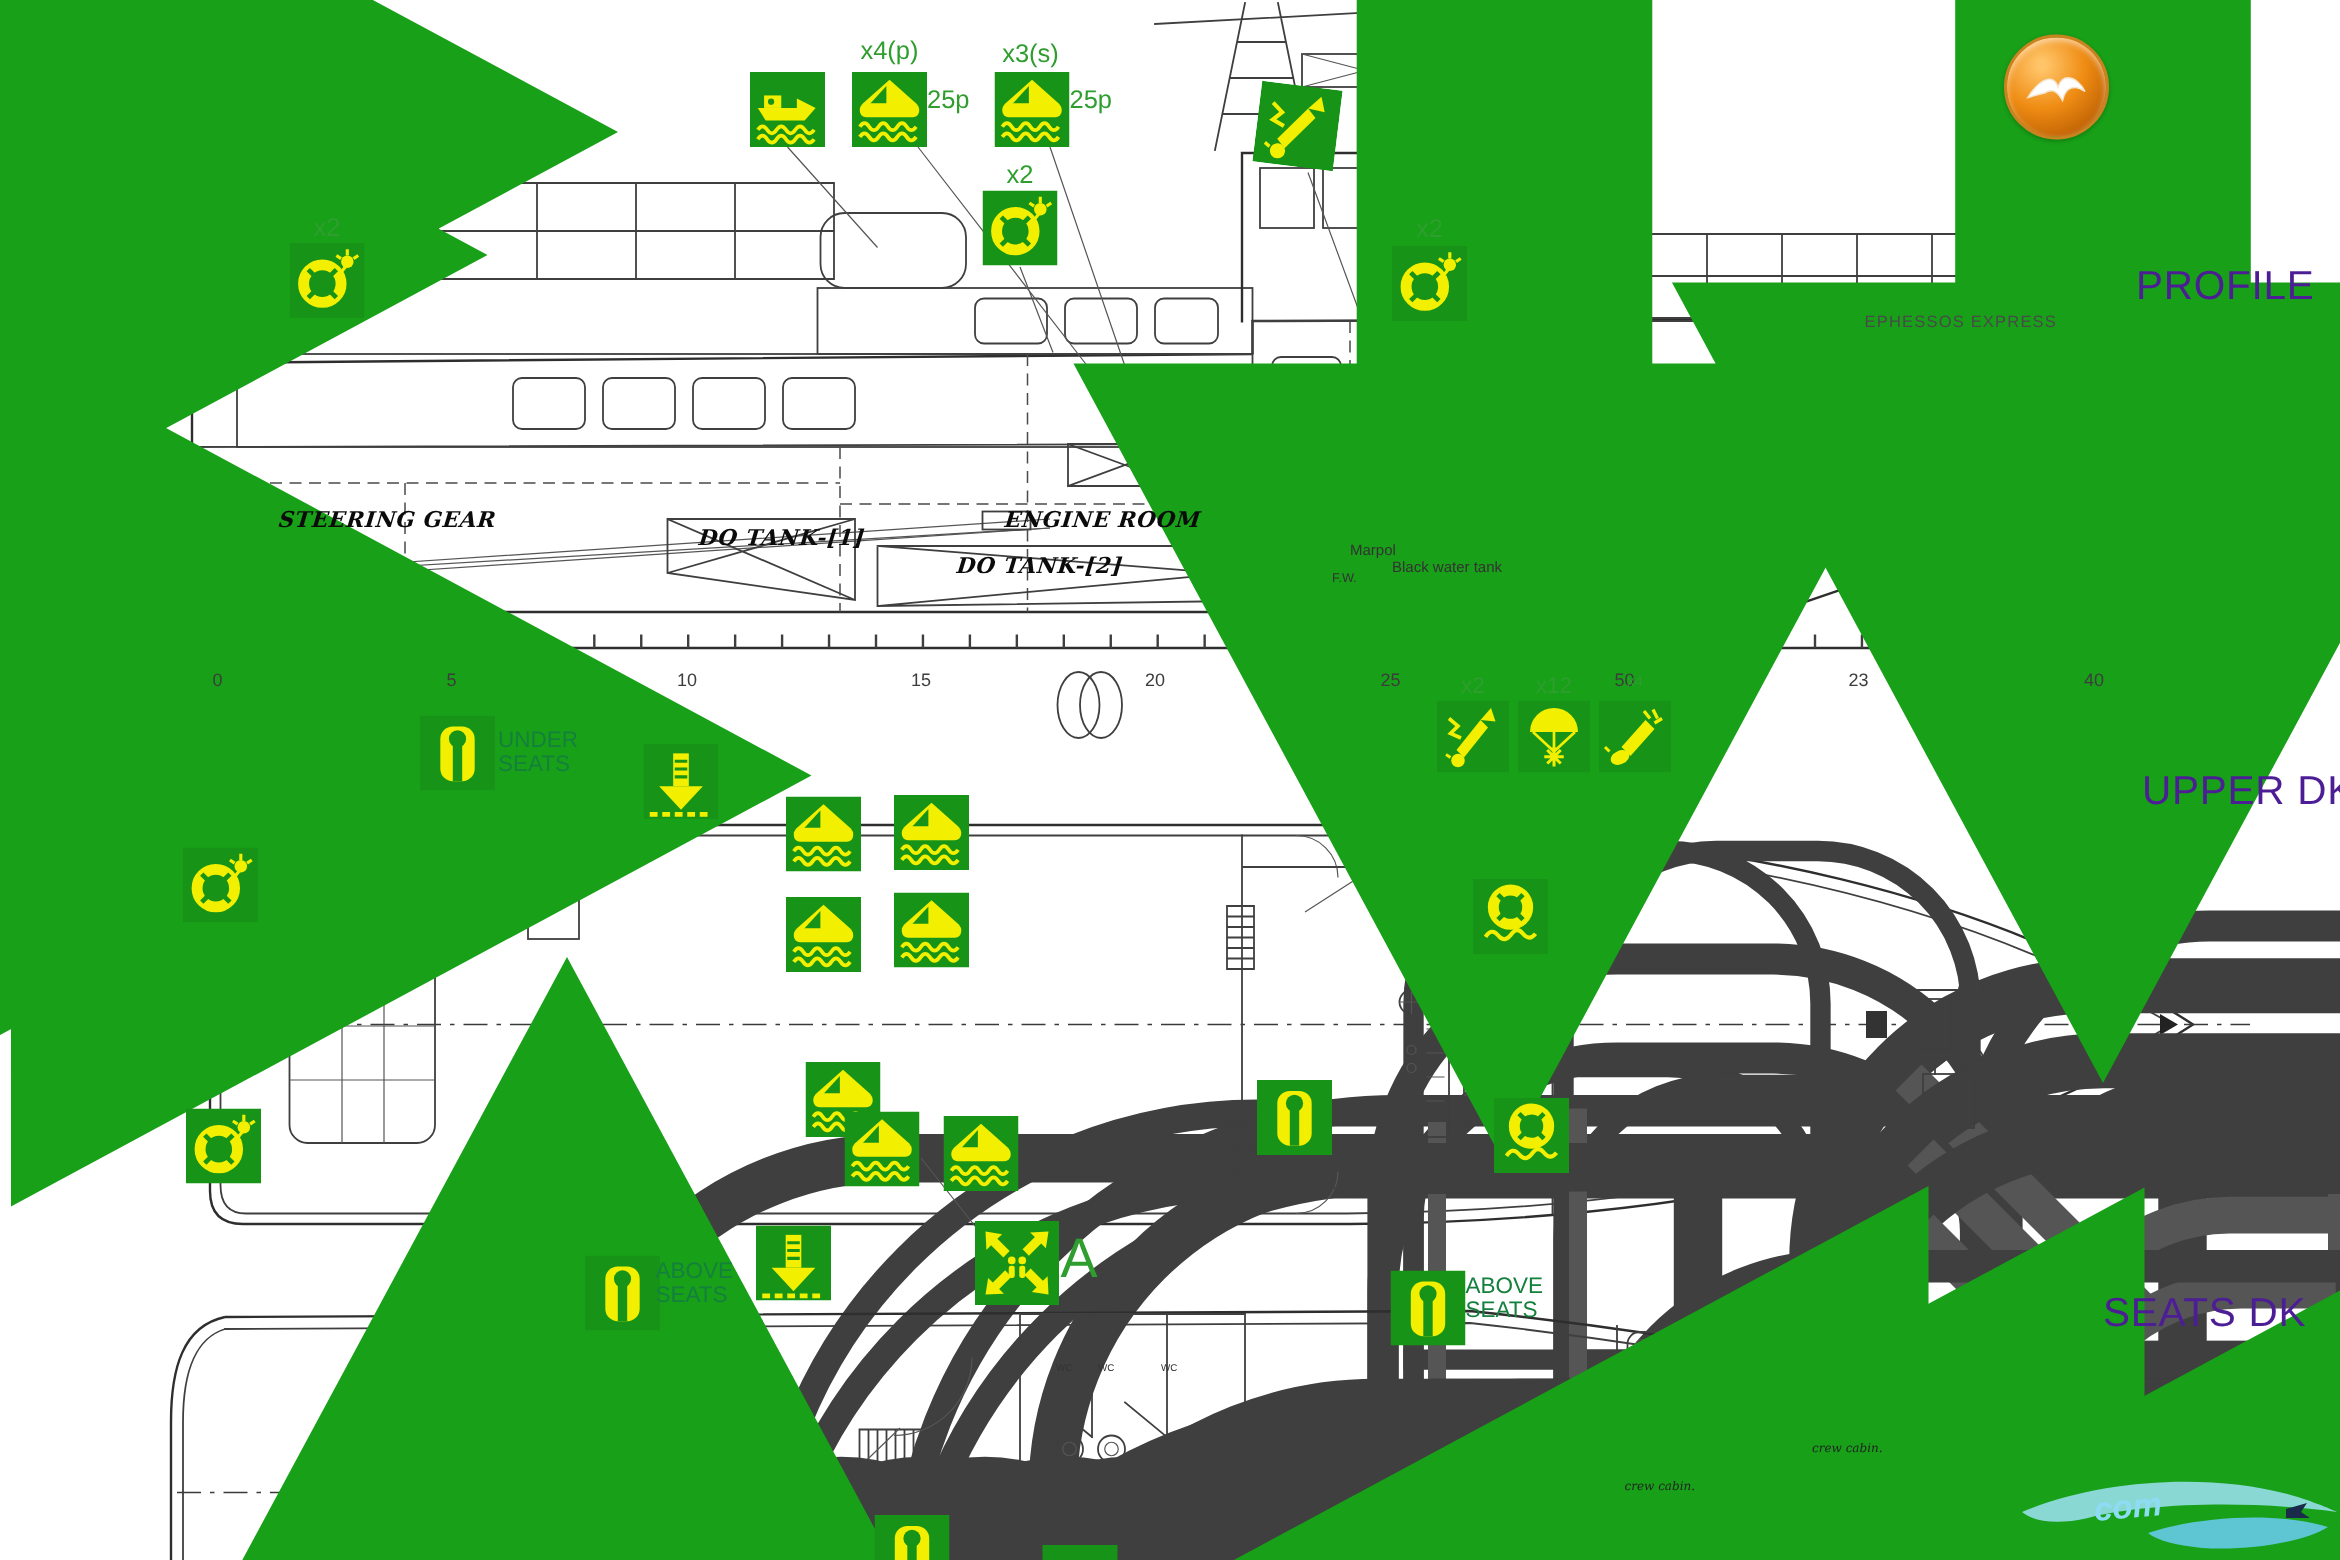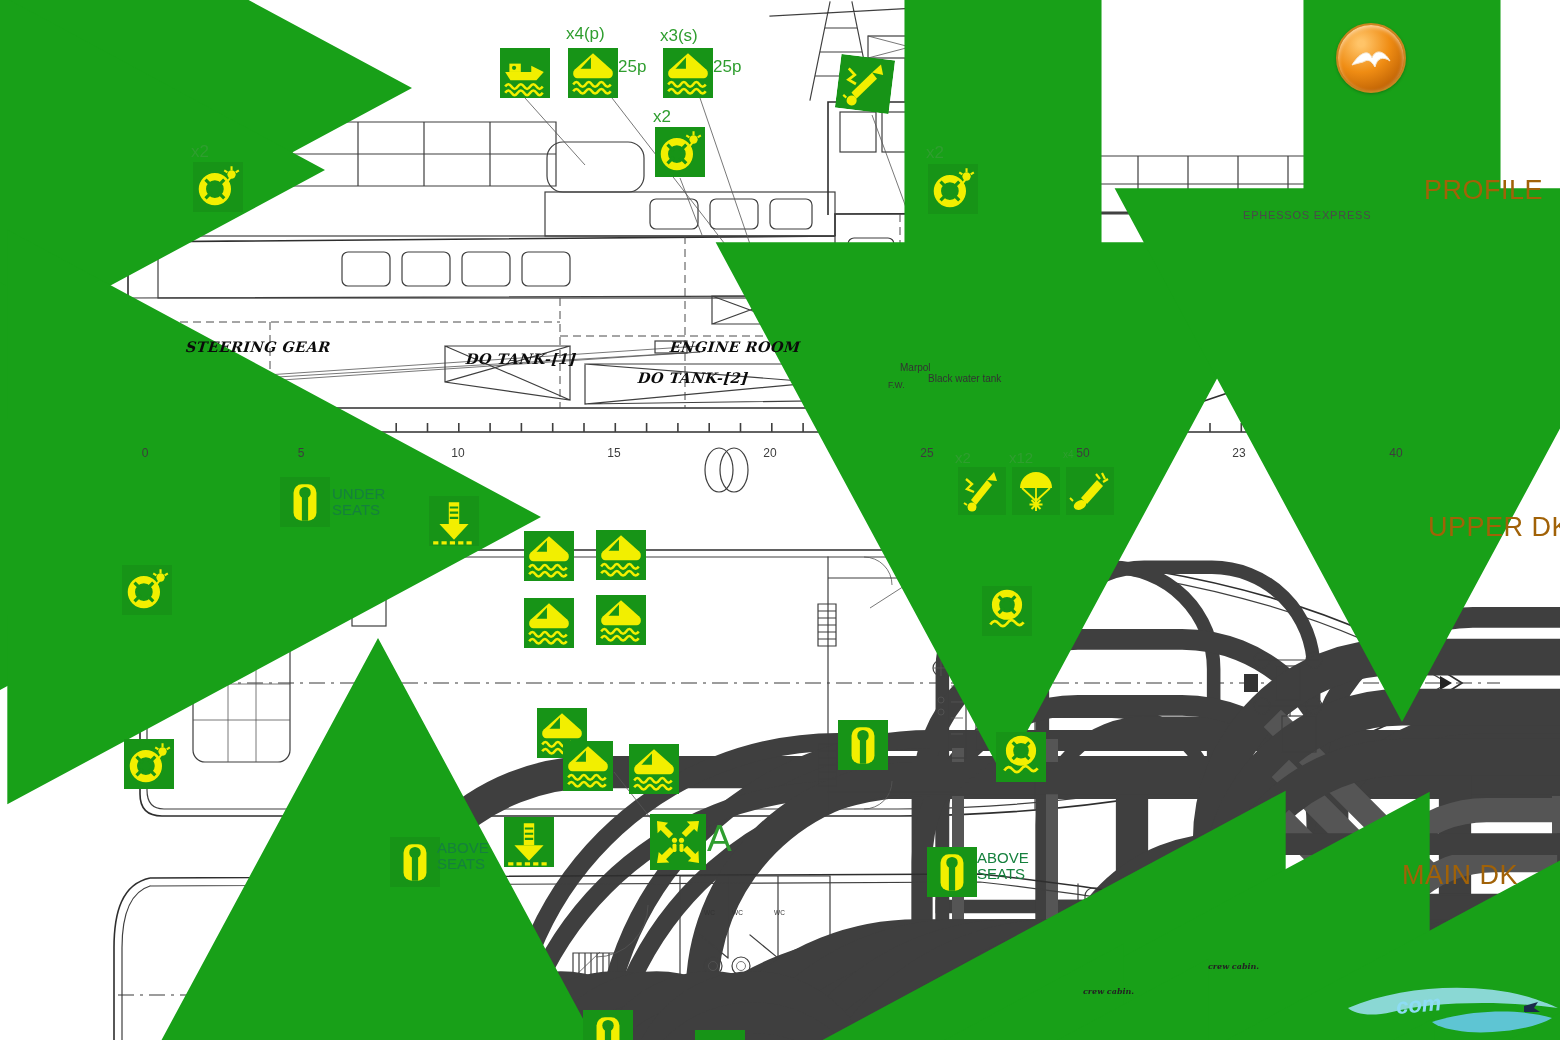--- a/index.html
+++ b/index.html
@@ -7,29 +7,29 @@
        font-family:"Liberation Sans",sans-serif;color:#222}
   .abs{position:absolute;white-space:nowrap}
   
   .s  {stroke:#3f3f3f;stroke-width:1.2;fill:none;stroke-linecap:square}
   .s2 {stroke:#2e2e2e;stroke-width:1.6;fill:none}
   .st {stroke:#555;stroke-width:.8;fill:none}
   .sd {stroke:#4a4a4a;stroke-width:1;fill:none;stroke-dasharray:8 5}
   .sdf{stroke:#4a4a4a;stroke-width:1;fill:none;stroke-dasharray:3 3}
   .cl {stroke:#3a3a3a;stroke-width:1.1;fill:none;stroke-dasharray:16 6 3 6}
   
-  .qty{color:#2f9e2f;font-size:17px;width:54px;}
-  .title{color:#a16207;font-size:27px;letter-spacing:.5px}
+  .qty{color:#2f9e2f;font-size:17px;width:54px;text-align:center}
+  .title{color:#4c1d95;font-size:27px;letter-spacing:.5px}
   .signlabel{color:#15803d;font-size:15px;line-height:16px}
   .assembly-letter{color:#2f9e2f;font-size:37px}
   .comp{font-family:"DejaVu Serif",serif;font-weight:bold;font-style:italic;
         font-size:14.5px;color:#0b0b0b;letter-spacing:.4px;transform:skewX(-6deg)}
   .tanklabel{font-size:10px;color:#333}
   .tiny{font-size:6.5px;color:#333}
-  .cabin{font-family:"DejaVu Serif",serif;font-style:italic;font-weight:bold;font-size:8px;color:#222}
+  .cabin{font-family:"DejaVu Serif",serif;font-style:italic;font-weight:normal;font-size:8px;color:#222}
   .tick{font-size:12px;color:#3d3d3d;width:30px;text-align:center}
   .shipname{font-size:11px;color:#4a4a4a;letter-spacing:.8px}
   .wm-text{font-size:22px;font-style:italic;font-weight:bold;color:#8edcf4;transform:rotate(-5deg)}
   .logo{width:66px;height:66px;border-radius:50%;
         background:radial-gradient(circle at 35% 28%, #ffc468 5%, #ef8c13 45%, #b85c02 85%, #8a4300 100%);
         border:2px solid #c9841f;box-shadow:inset 0 2px 4px rgba(255,255,255,.6), 0 1px 3px rgba(0,0,0,.25)}
 </style>
 </head>
 <body>
 
@@ -439,21 +439,21 @@
 
 <g>
   <path d="M1348,1008 C1400,986 1472,982 1525,996 C1546,1002 1558,1008 1558,1008 C1500,1000 1430,1002 1392,1012 C1370,1017 1355,1014 1348,1008 Z" fill="#9fe2f6" opacity=".85"></path>
   <path d="M1432,1022 C1468,1010 1520,1008 1552,1018 C1536,1028 1500,1034 1468,1032 C1450,1030 1438,1027 1432,1022 Z" fill="#66c9e8" opacity=".9"></path>
   <path d="M1524,1006 l14,-4 -4,6 6,4 -16,0 z" fill="#1a2a4a"></path>
 </g>
 </svg>
 
 <div class="abs title" style="left:1424px;top:175px">PROFILE</div>
 <div class="abs title" style="left:1428px;top:512px">UPPER DK</div>
-<div class="abs title" style="left:1402px;top:860px">MAIN DK</div>
+<div class="abs title" style="left:1402px;top:860px">SEATS DK</div>
 <div class="abs shipname" style="left:1243px;top:209px">EPHESSOS EXPRESS</div>
 
 <div class="abs qty" style="left:191px;top:142px">x2</div>
 <div class="abs qty" style="left:566px;top:24px">x4(p)</div>
 <div class="abs qty" style="left:618px;top:57px;width:40px;text-align:left">25p</div>
 <div class="abs qty" style="left:660px;top:26px">x3(s)</div>
 <div class="abs qty" style="left:713px;top:57px;width:40px;text-align:left">25p</div>
 <div class="abs qty" style="left:653px;top:107px">x2</div>
 <div class="abs qty" style="left:926px;top:143px">x2</div>
 

